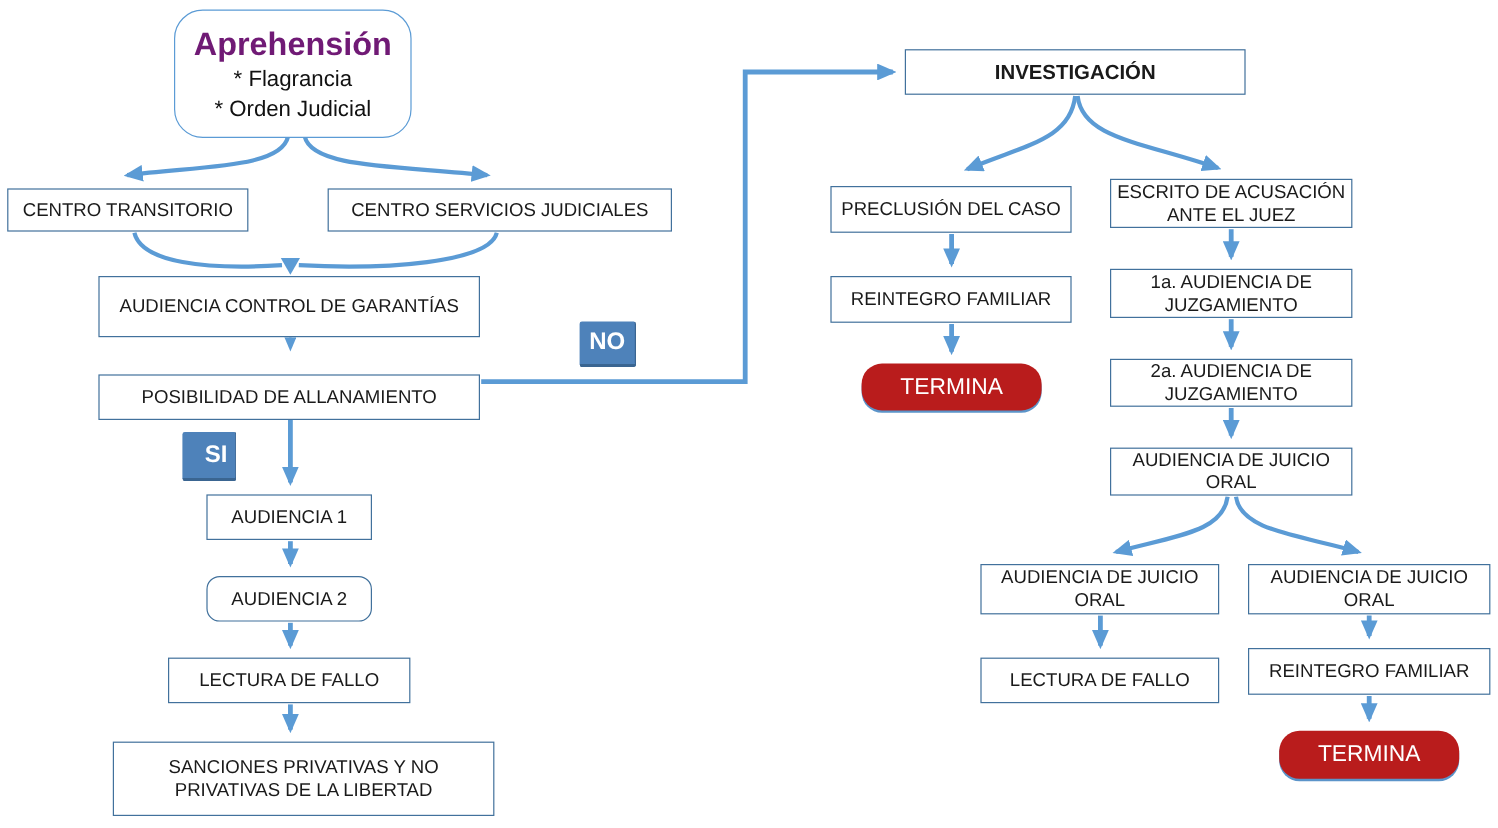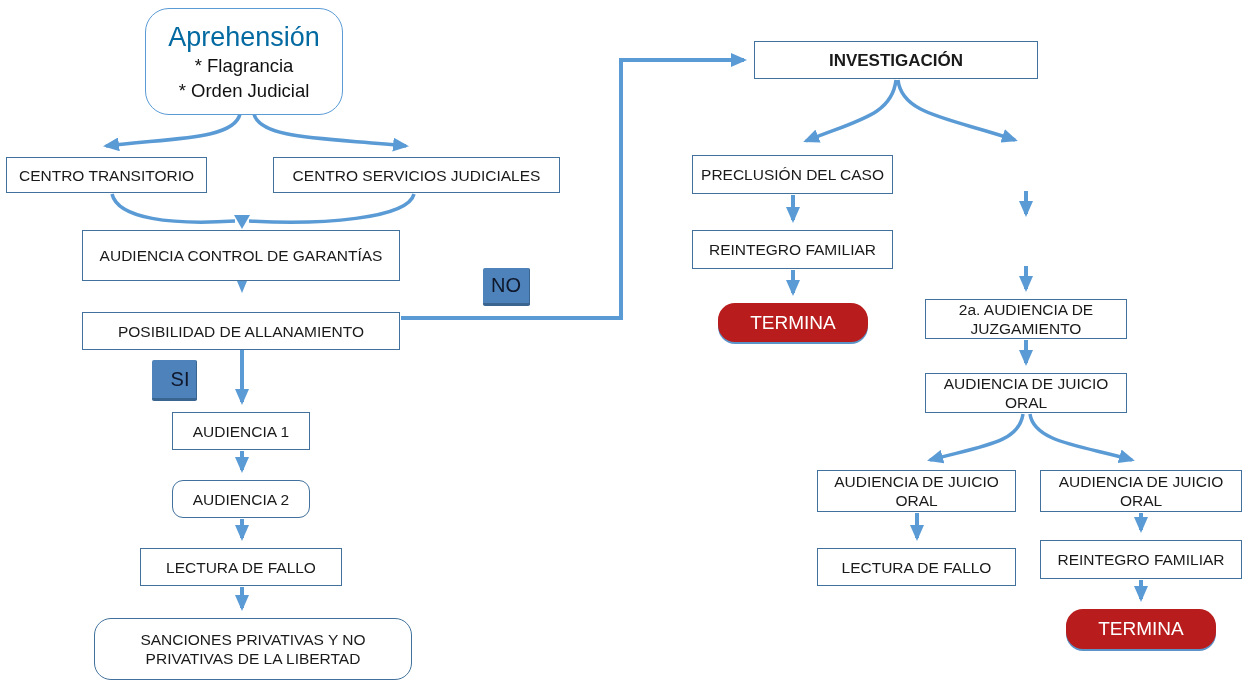--- a/index.html
+++ b/index.html
@@ -20,30 +20,30 @@
     font-size:15.5px;line-height:19px;color:#1a1a1a;
     box-sizing:border-box;
     padding:1px 4px;
   }
   .rounded-start{
     border:1.7px solid #5b9bd5;
     border-radius:24px;
     flex-direction:column;
     justify-content:center;
   }
-  .rounded-start .title{font-size:27px;font-weight:normal;color:#0369a1;line-height:32px;}
+  .rounded-start .title{font-size:27px;font-weight:bold;color:#701a75;line-height:32px;}
   .rounded-start .item{font-size:18.5px;color:#111;line-height:25px;}
   .bold-label{font-weight:bold;font-size:17px;}
   .badge{
     position:absolute;
     background:#4e82ba;
     border-bottom:3px solid #3a6591;
     border-right:1px solid #3a6591;
     display:flex;align-items:center;justify-content:center;
-    font-weight:normal;font-size:20px;color:#0f172a;
+    font-weight:bold;font-size:20px;color:#ffffff;
     box-sizing:border-box;
     border-radius:2px;
   }
   .pill{
     position:absolute;
     background:#b91c1c;
     border-radius:17px;
     display:flex;align-items:center;justify-content:center;
     color:#ffffff;font-size:19px;
     box-shadow:0 2px 0 #5b94c9;
@@ -116,29 +116,31 @@
   <div class="badge" style="left:483px;top:268px;width:47px;height:38px;">NO</div>
 
   <div class="badge" style="left:152px;top:360px;width:45px;height:41px;padding-left:12px;">SI</div>
 
   <div class="node" style="left:172px;top:412px;width:138px;height:38px;">AUDIENCIA 1</div>
 
   <div class="node" style="left:172px;top:480px;width:138px;height:38px;border-radius:11px;">AUDIENCIA 2</div>
 
   <div class="node" style="left:140px;top:548px;width:202px;height:38px;">LECTURA DE FALLO</div>
 
-  <div class="node" style="left:94px;top:618px;width:318px;height:62px;border-radius:17px;">SANCIONES PRIVATIVAS Y NO PRIVATIVAS DE LA LIBERTAD</div>
+  <div class="node" style="left:94px;top:618px;width:318px;height:62px;">SANCIONES PRIVATIVAS Y NO PRIVATIVAS DE LA LIBERTAD</div>
 
   <div class="node bold-label" style="left:754px;top:41px;width:284px;height:38px;">INVESTIGACIÓN</div>
 
   <div class="node" style="left:692px;top:155px;width:201px;height:39px;">PRECLUSIÓN DEL CASO</div>
 
+  <div class="node" style="left:925px;top:149px;width:202px;height:41px;">ESCRITO DE ACUSACIÓN ANTE EL JUEZ</div>
 
   <div class="node" style="left:692px;top:230px;width:201px;height:39px;">REINTEGRO FAMILIAR</div>
 
+  <div class="node" style="left:925px;top:224px;width:202px;height:41px;">1a. AUDIENCIA DE JUZGAMIENTO</div>
 
   <div class="pill" style="left:718px;top:303px;width:150px;height:39px;">TERMINA</div>
 
   <div class="node" style="left:925px;top:299px;width:202px;height:40px;">2a. AUDIENCIA DE JUZGAMIENTO</div>
 
   <div class="node" style="left:925px;top:373px;width:202px;height:40px;">AUDIENCIA DE JUICIO ORAL</div>
 
   <div class="node" style="left:817px;top:470px;width:199px;height:42px;">AUDIENCIA DE JUICIO ORAL</div>
 
   <div class="node" style="left:1040px;top:470px;width:202px;height:42px;">AUDIENCIA DE JUICIO ORAL</div>

